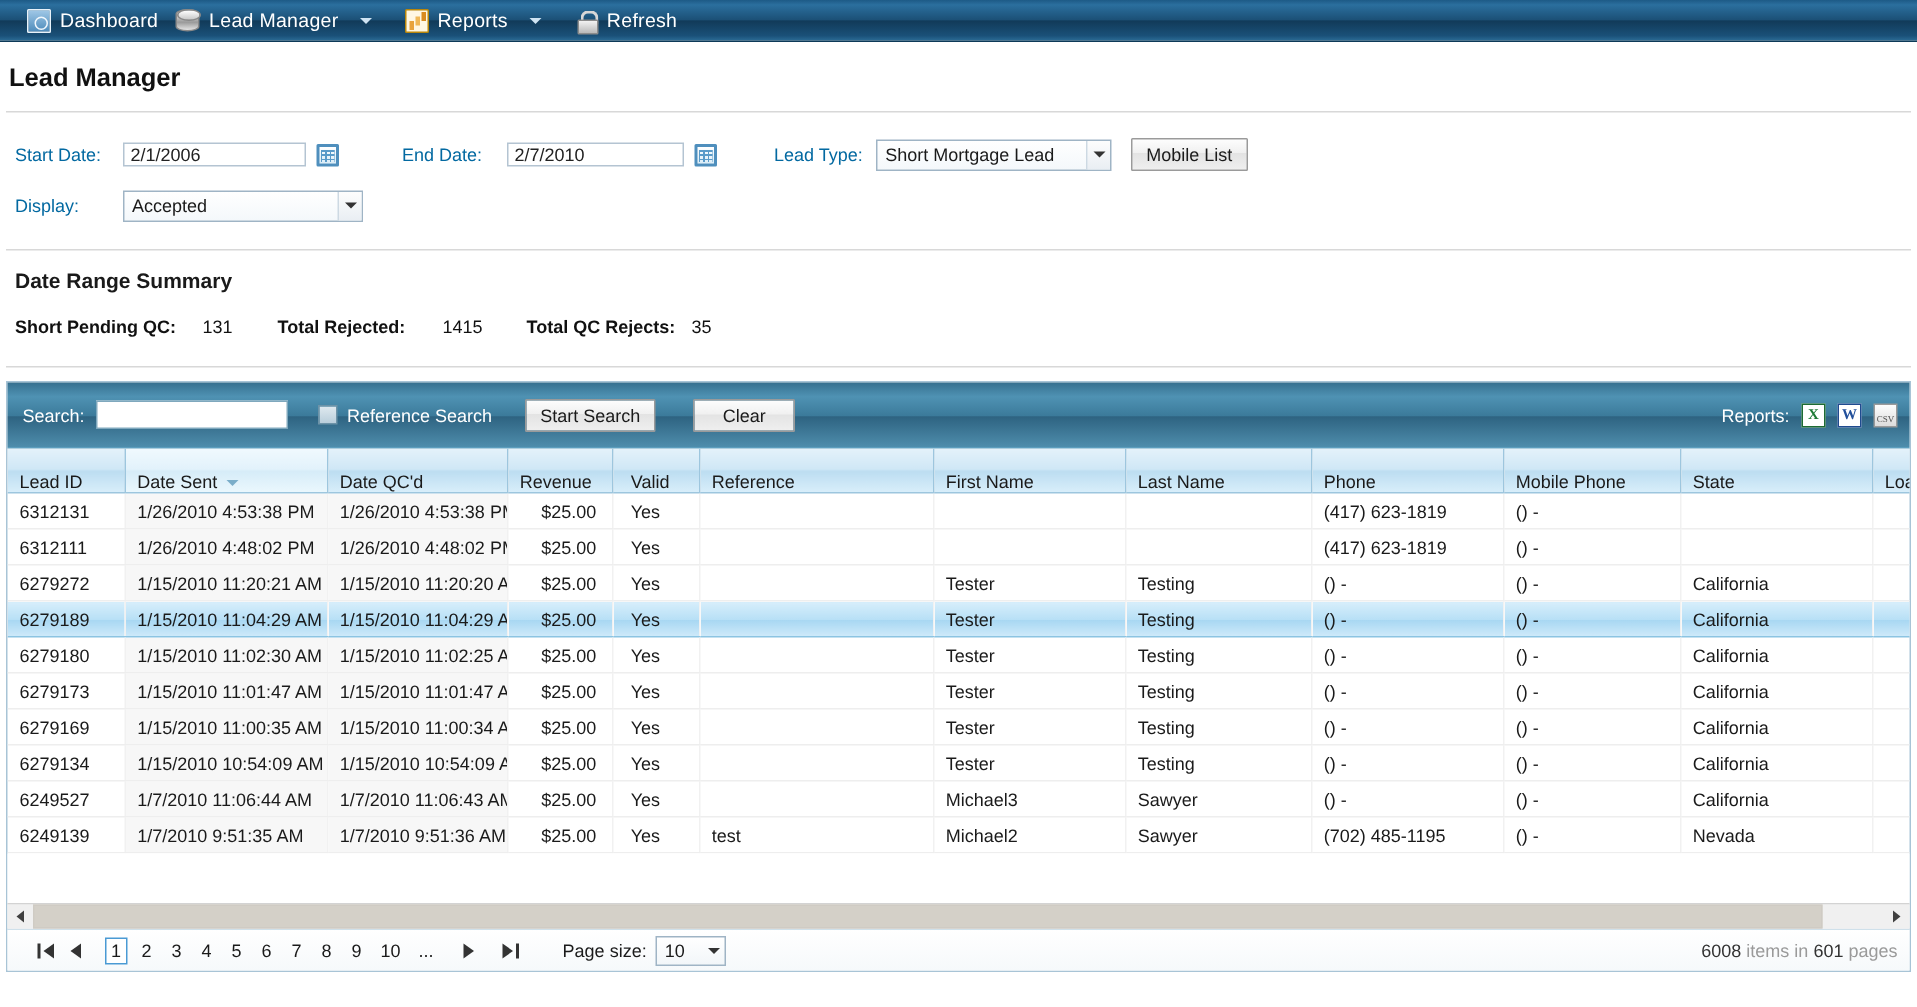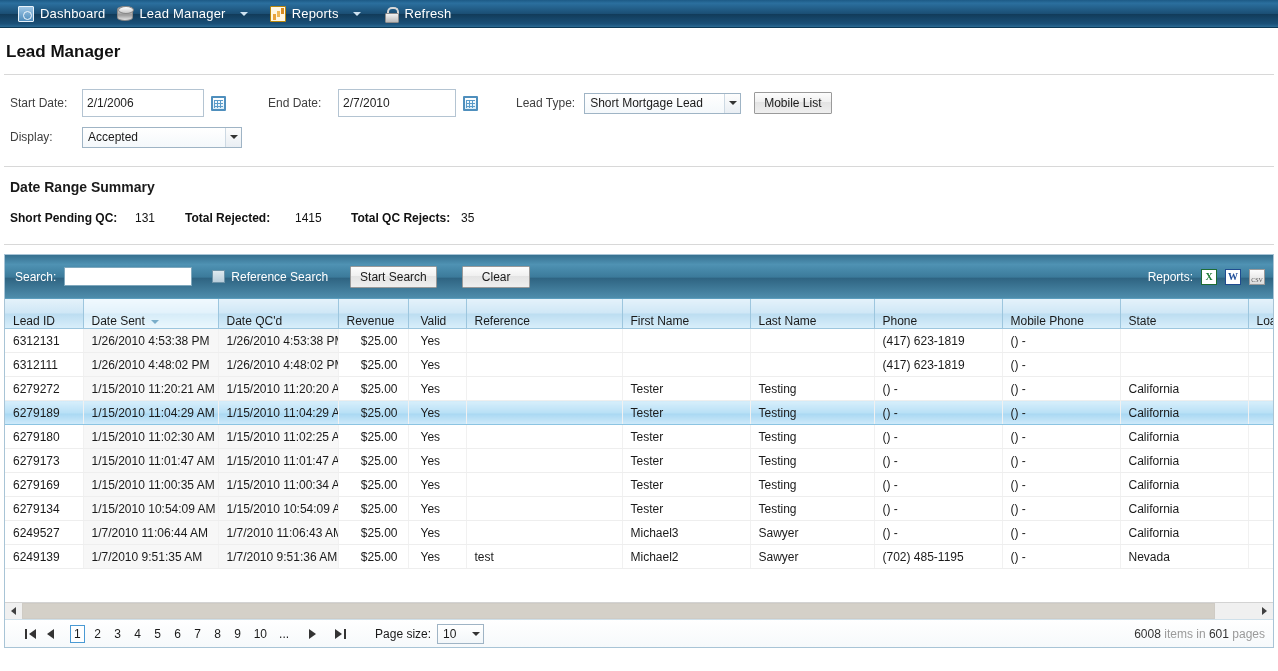--- a/index.html
+++ b/index.html
@@ -93,26 +93,26 @@
     font-size: 17px;
     font-weight: bold;
     color: #111;
     padding: 14px 0 0 6px;
   }
   .hr-line { border-top: 1px solid #d8d8d8; margin: 12px 4px 0 4px; }
 
   
   .filters { padding: 13px 0 0 10px; }
   .frow { display: flex; align-items: center; height: 30px; }
-  .flabel { font-size: 12px; color: #404040; }
+  .flabel { font-size: 12px; color: #0369a1; }
   .tbox {
     border: 1px solid #b4c4d2;
     background: #fff;
     height: 16px;
-    padding: 13px 4px;
+    padding: 1px 4px;
     font-family: "Liberation Sans", sans-serif;
     font-size: 12px;
     color: #222;
     outline: none;
   }
   .cal-ico {
     width: 15px; height: 15px;
     margin-left: 7px;
     background: linear-gradient(to bottom,#ffffff,#d9ecf7);
     border: 2px solid #4f8fbd;

